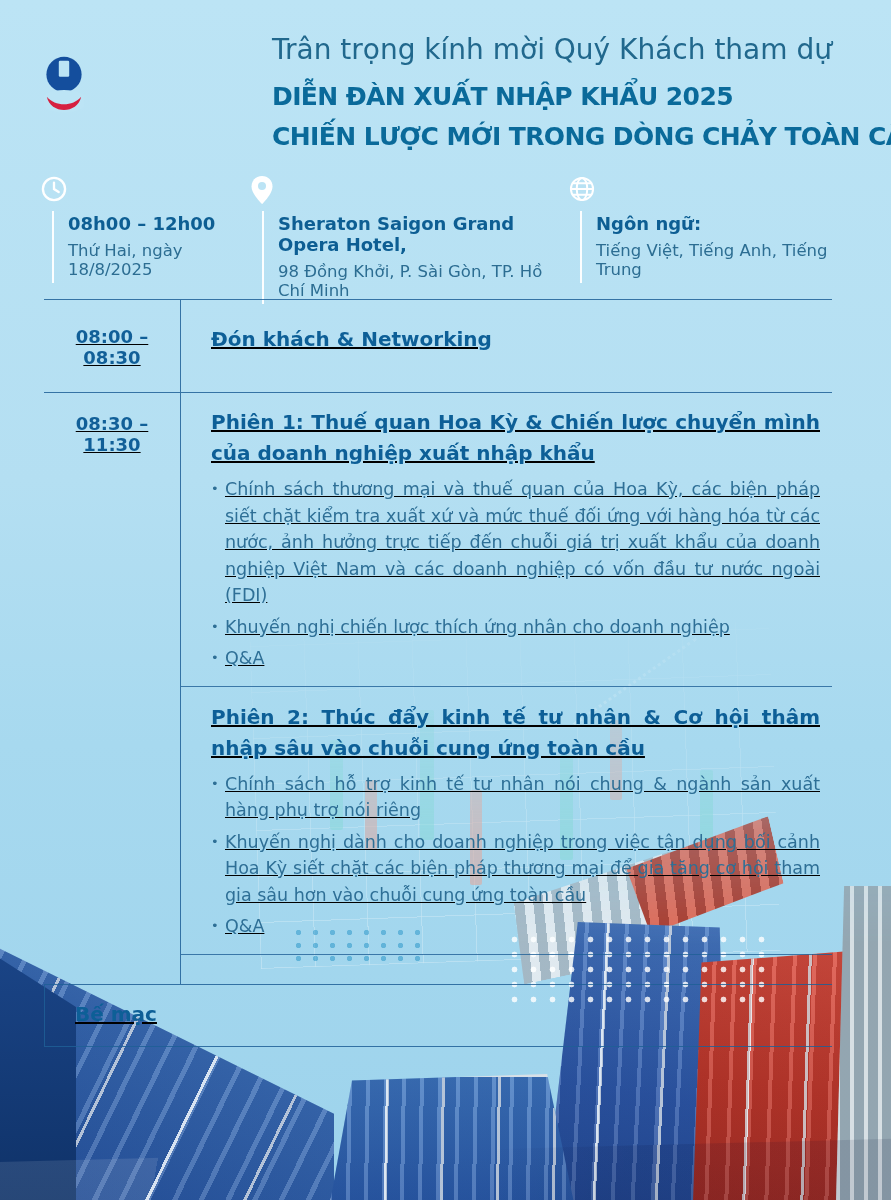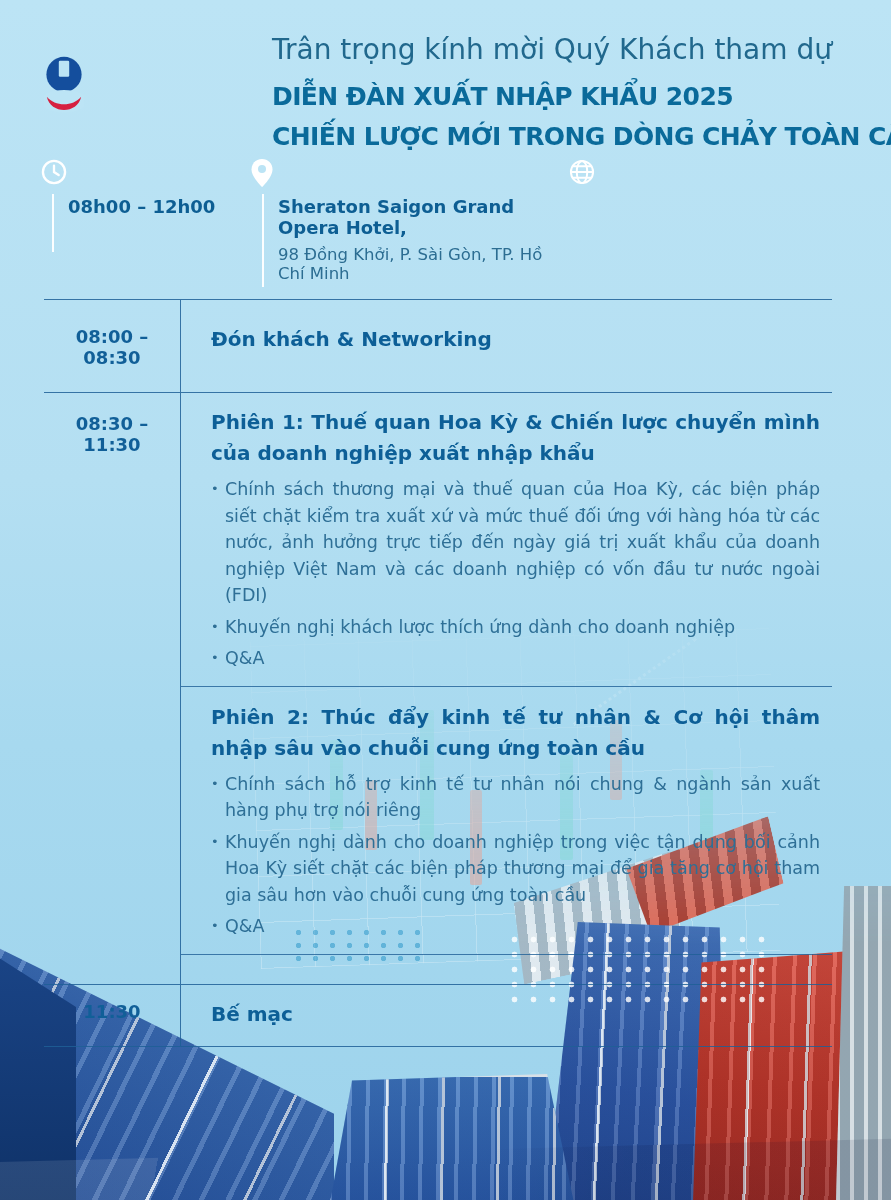--- a/index.html
+++ b/index.html
@@ -73,30 +73,30 @@
   .content{position:absolute;inset:0;z-index:10;}
 
   .logo{position:absolute;left:40px;top:56px;display:flex;align-items:flex-end;}
   .logo-text{font-size:36px;font-weight:700;color:#144e9d;letter-spacing:-2px;line-height:1;}
   .logo-mark{margin-left:4px;margin-bottom:-2px;}
 
   .title{position:absolute;left:272px;top:33px;width:600px;}
   .invite{font-size:28px;color:#21688d;margin-bottom:11px;}
   .t-bold{font-size:25px;font-weight:700;color:#0a6a9a;letter-spacing:-.6px;line-height:40px;white-space:nowrap;}
 
-  .info{position:absolute;top:158px;left:0;width:734px;height:110px;color:#fff;}
+  .info{position:absolute;top:175px;left:0;width:734px;height:110px;color:#fff;}
   .info-item{position:absolute;top:0;}
   .i-time{left:40px;width:205px;} .i-venue{left:250px;width:315px;} .i-lang{left:568px;width:290px;}
   .info-icon{height:30px;margin-bottom:6px;}
   .info-body{border-left:2px solid rgba(255,255,255,.95);margin-left:12px;padding:2px 0 4px 14px;min-height:52px;}
   .info-bold{font-size:18px;font-weight:700;color:#0d5e93;}
   .info-detail{font-size:16.5px;color:#2c6d92;margin-top:7px;}
 
   .agenda{position:absolute;left:44px;top:299px;width:788px;border-bottom:1px solid rgba(31,95,150,.85);}
-  .row{display:flex;border-top:1px solid rgba(31,95,150,.85);}
+  .row{display:flex;border-top:1px solid rgba(31,95,150,.85);text-decoration:underline;}
   .time{flex:0 0 136px;text-align:center;font-weight:700;font-size:18px;color:#115f98;}
   .cell{flex:1;border-left:1px solid rgba(31,95,150,.85);min-width:0;}
   .r-a .time{padding:26px 0 24px;}
   .r-a .cell{padding:24px 0 22px;}
   .r-b .time{padding:20px 0;}
   .r-b .cell{padding:14px 0 14px;}
   .r-c .time{padding:16px 0;}
   .r-c .cell{padding:14px 0 16px;}
   .cell > .h1,.cell > .bullet{margin-left:30px;margin-right:12px;}
   .h1{font-size:20px;font-weight:700;color:#0d5f97;line-height:31px;text-align:justify;}
@@ -158,20 +158,21 @@
 
       <div class="info-item i-time">
         <div class="info-icon">
           <svg width="28" height="28" viewBox="0 0 24 24" fill="none" stroke="#fff" stroke-width="2" stroke-linecap="round">
             <circle cx="12" cy="12" r="9.5"></circle>
               <path d="M12 6.5V12l4 2.6"></path>
           </svg>
         </div>
         <div class="info-body">
           <div class="info-bold">08h00 – 12h00</div>
+          <div class="info-detail">Thứ Hai, ngày 18/8/2025</div>
         </div>
       </div>
 
       <div class="info-item i-venue">
         <div class="info-icon">
           <svg width="24" height="30" viewBox="0 0 24 30">
             <path d="M12 1C6 1 1.5 5.6 1.5 11.4 1.5 19 12 29 12 29s10.5-10 10.5-17.6C22.5 5.6 18 1 12 1z" fill="#fff"></path>
             <circle cx="12" cy="11" r="4" fill="#bce4f5"></circle>
           </svg>
         </div>
@@ -182,51 +183,54 @@
       </div>
 
       <div class="info-item i-lang">
         <div class="info-icon">
           <svg width="28" height="28" viewBox="0 0 24 24" fill="none" stroke="#fff" stroke-width="1.7">
             <circle cx="12" cy="12" r="9.5"></circle>
             <ellipse cx="12" cy="12" rx="4.5" ry="9.5"></ellipse>
             <path d="M2.5 12h19M4 7h16M4 17h16"></path>
           </svg>
         </div>
+        <div class="info-body">
+          <div class="info-bold">Ngôn ngữ:</div>
+          <div class="info-detail">Tiếng Việt, Tiếng Anh, Tiếng Trung</div>
+        </div>
       </div>
 
     </div>
 
     <div class="agenda">
 
       <div class="row r-a">
         <div class="time">08:00 – 08:30</div>
         <div class="cell">
           <div class="h1">Đón khách &amp; Networking</div>
         </div>
       </div>
 
       <div class="row r-b">
         <div class="time">08:30 – 11:30</div>
         <div class="cell">
           <div class="h1">Phiên 1: Thuế quan Hoa Kỳ &amp; Chiến lược chuyển mình của doanh nghiệp xuất nhập khẩu</div>
-          <div class="bullet">Chính sách thương mại và thuế quan của Hoa Kỳ, các biện pháp siết chặt kiểm tra xuất xứ và mức thuế đối ứng với hàng hóa từ các nước, ảnh hưởng trực tiếp đến ngày giá trị xuất khẩu của doanh nghiệp Việt Nam và các doanh nghiệp có vốn đầu tư nước ngoài (FDI)</div>
-          <div class="bullet">Khuyến nghị khách lược thích ứng dành cho doanh nghiệp</div>
+          <div class="bullet">Chính sách thương mại và thuế quan của Hoa Kỳ, các biện pháp siết chặt kiểm tra xuất xứ và mức thuế đối ứng với hàng hóa từ các nước, ảnh hưởng trực tiếp đến chuỗi giá trị xuất khẩu của doanh nghiệp Việt Nam và các doanh nghiệp có vốn đầu tư nước ngoài (FDI)</div>
+          <div class="bullet">Khuyến nghị chiến lược thích ứng nhân cho doanh nghiệp</div>
           <div class="bullet">Q&amp;A</div>
           <hr class="sub">
           <div class="h1">Phiên 2: Thúc đẩy kinh tế tư nhân &amp; Cơ hội thâm nhập sâu vào chuỗi cung ứng toàn cầu</div>
           <div class="bullet">Chính sách hỗ trợ kinh tế tư nhân nói chung &amp; ngành sản xuất hàng phụ trợ nói riêng</div>
           <div class="bullet">Khuyến nghị dành cho doanh nghiệp trong việc tận dụng bối cảnh Hoa Kỳ siết chặt các biện pháp thương mại để gia tăng cơ hội tham gia sâu hơn vào chuỗi cung ứng toàn cầu</div>
           <div class="bullet">Q&amp;A</div>
           <hr class="sub">
         </div>
       </div>
 
       <div class="row r-c">
-        <div class="time">11:30</div>
         <div class="cell">
           <div class="h1">Bế mạc</div>
         </div>
       </div>
 
     </div>
 
   </div>
 </div>
 

